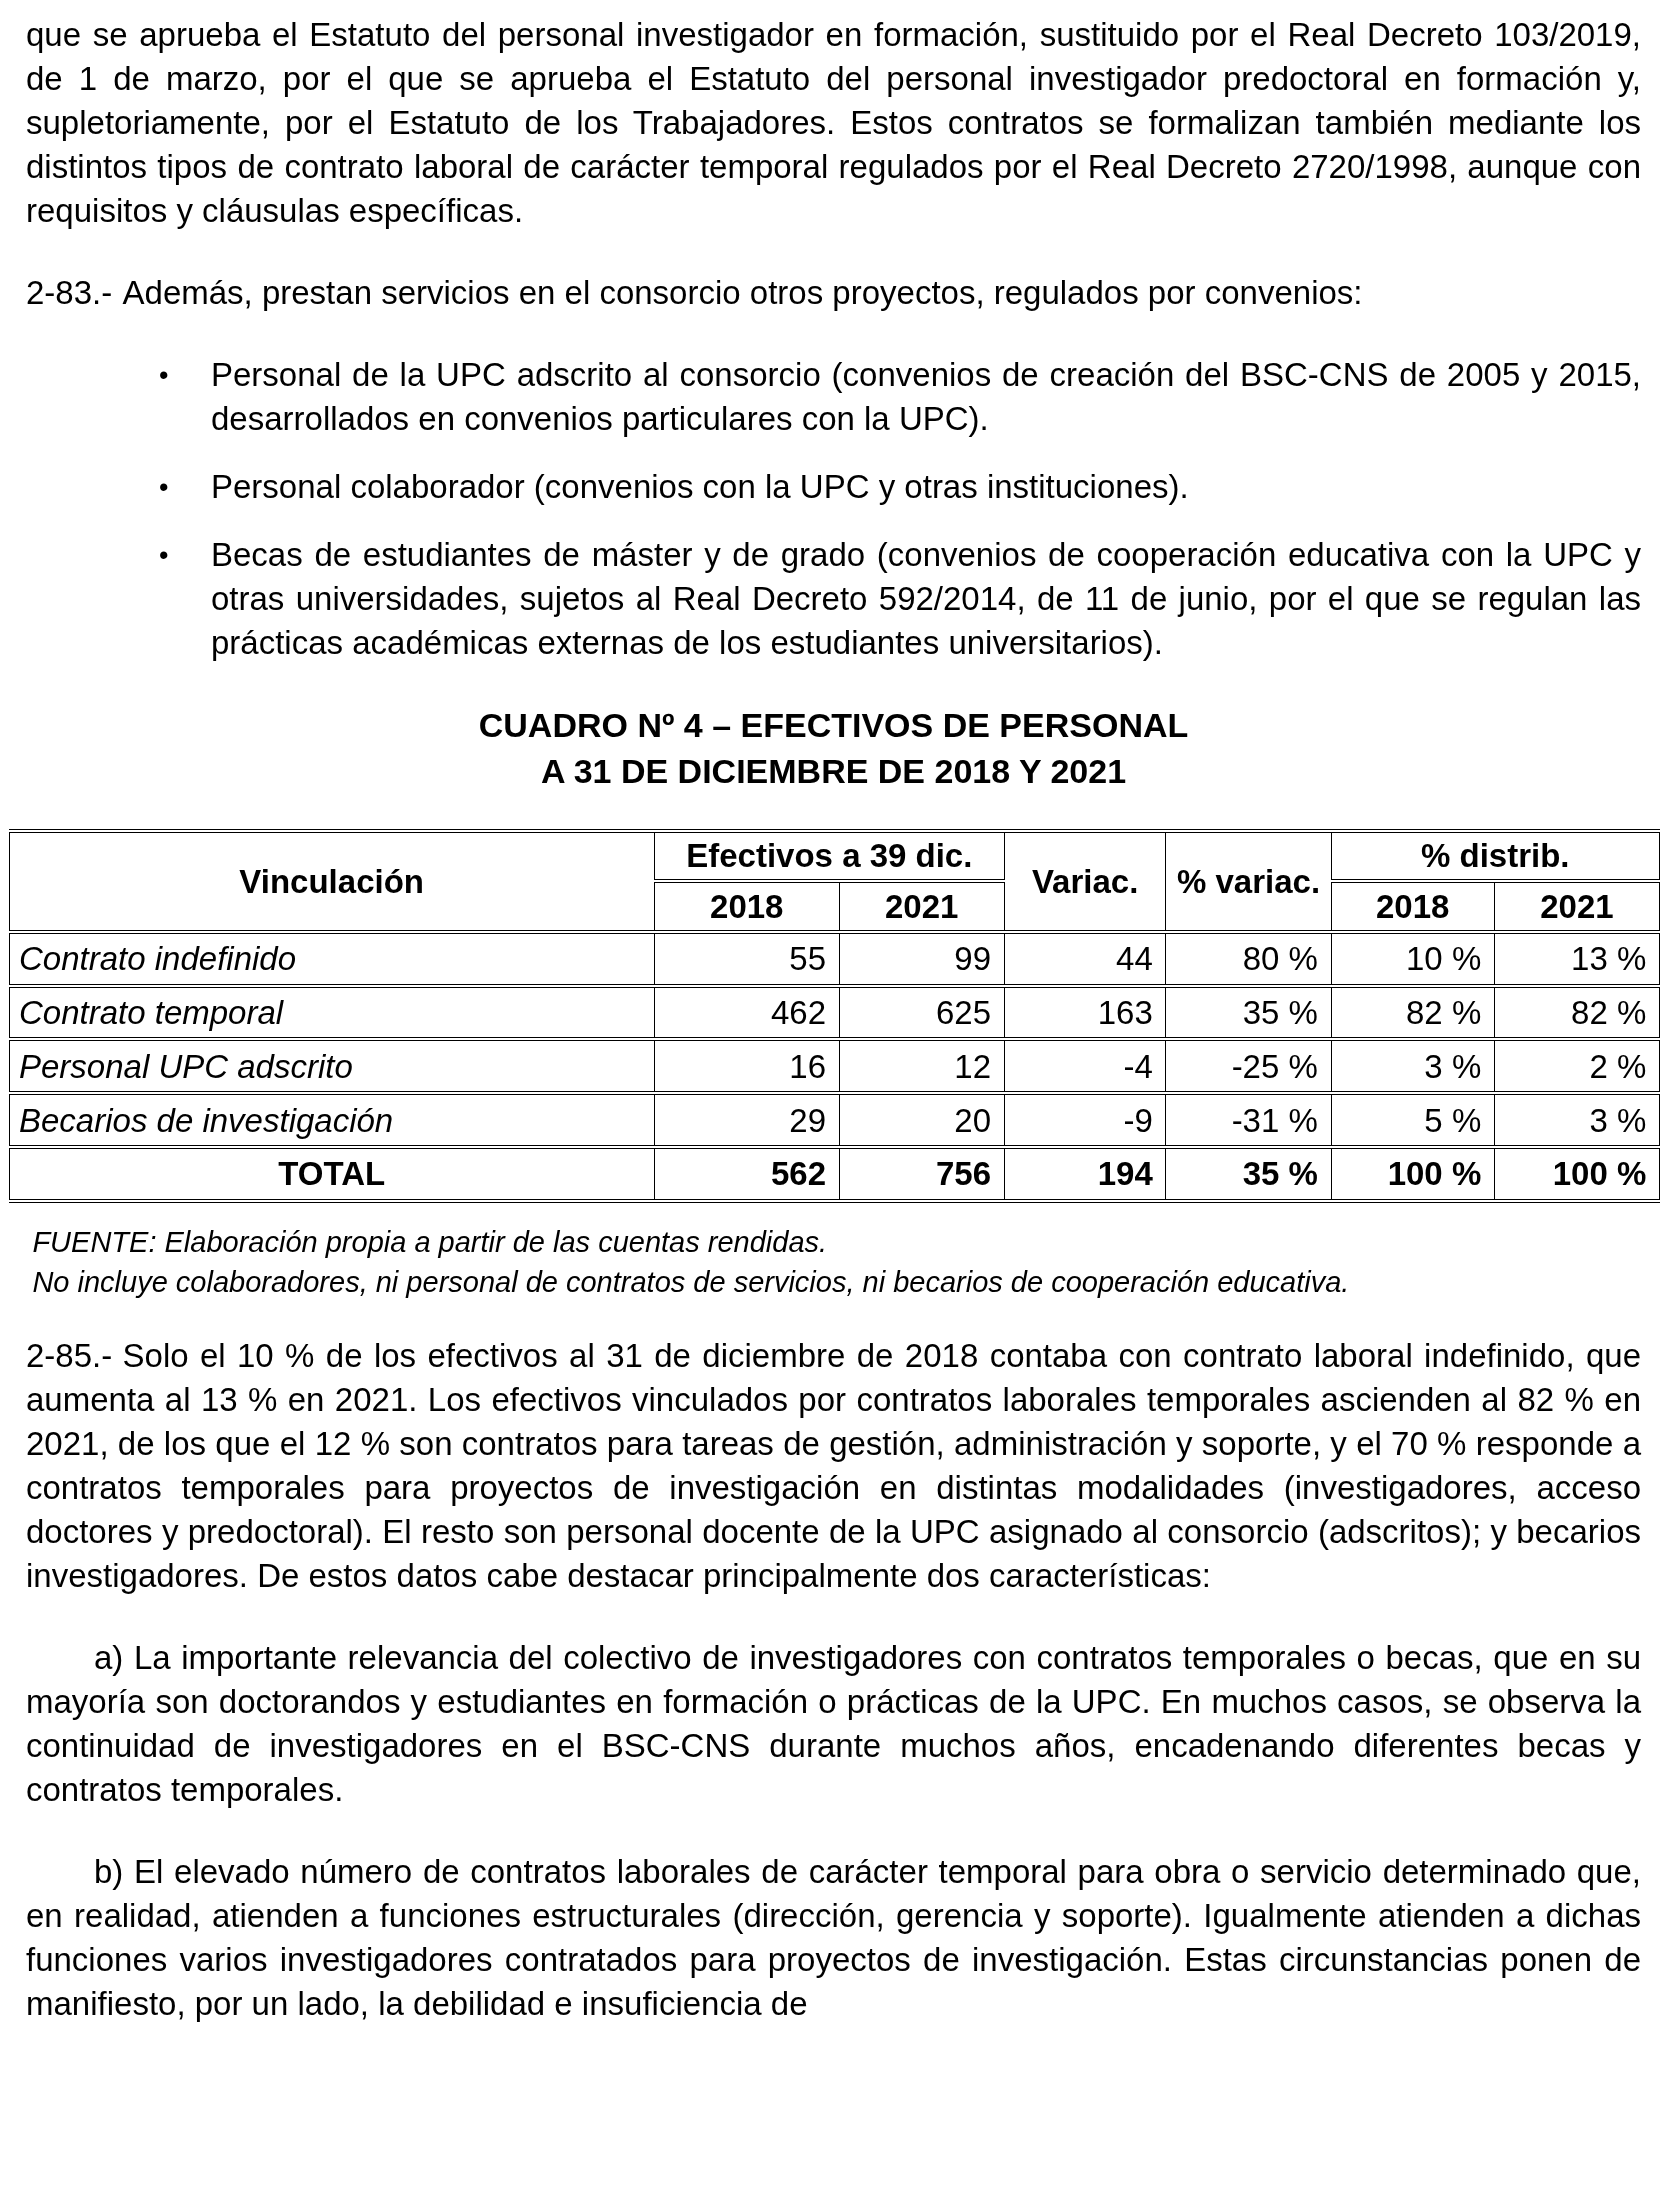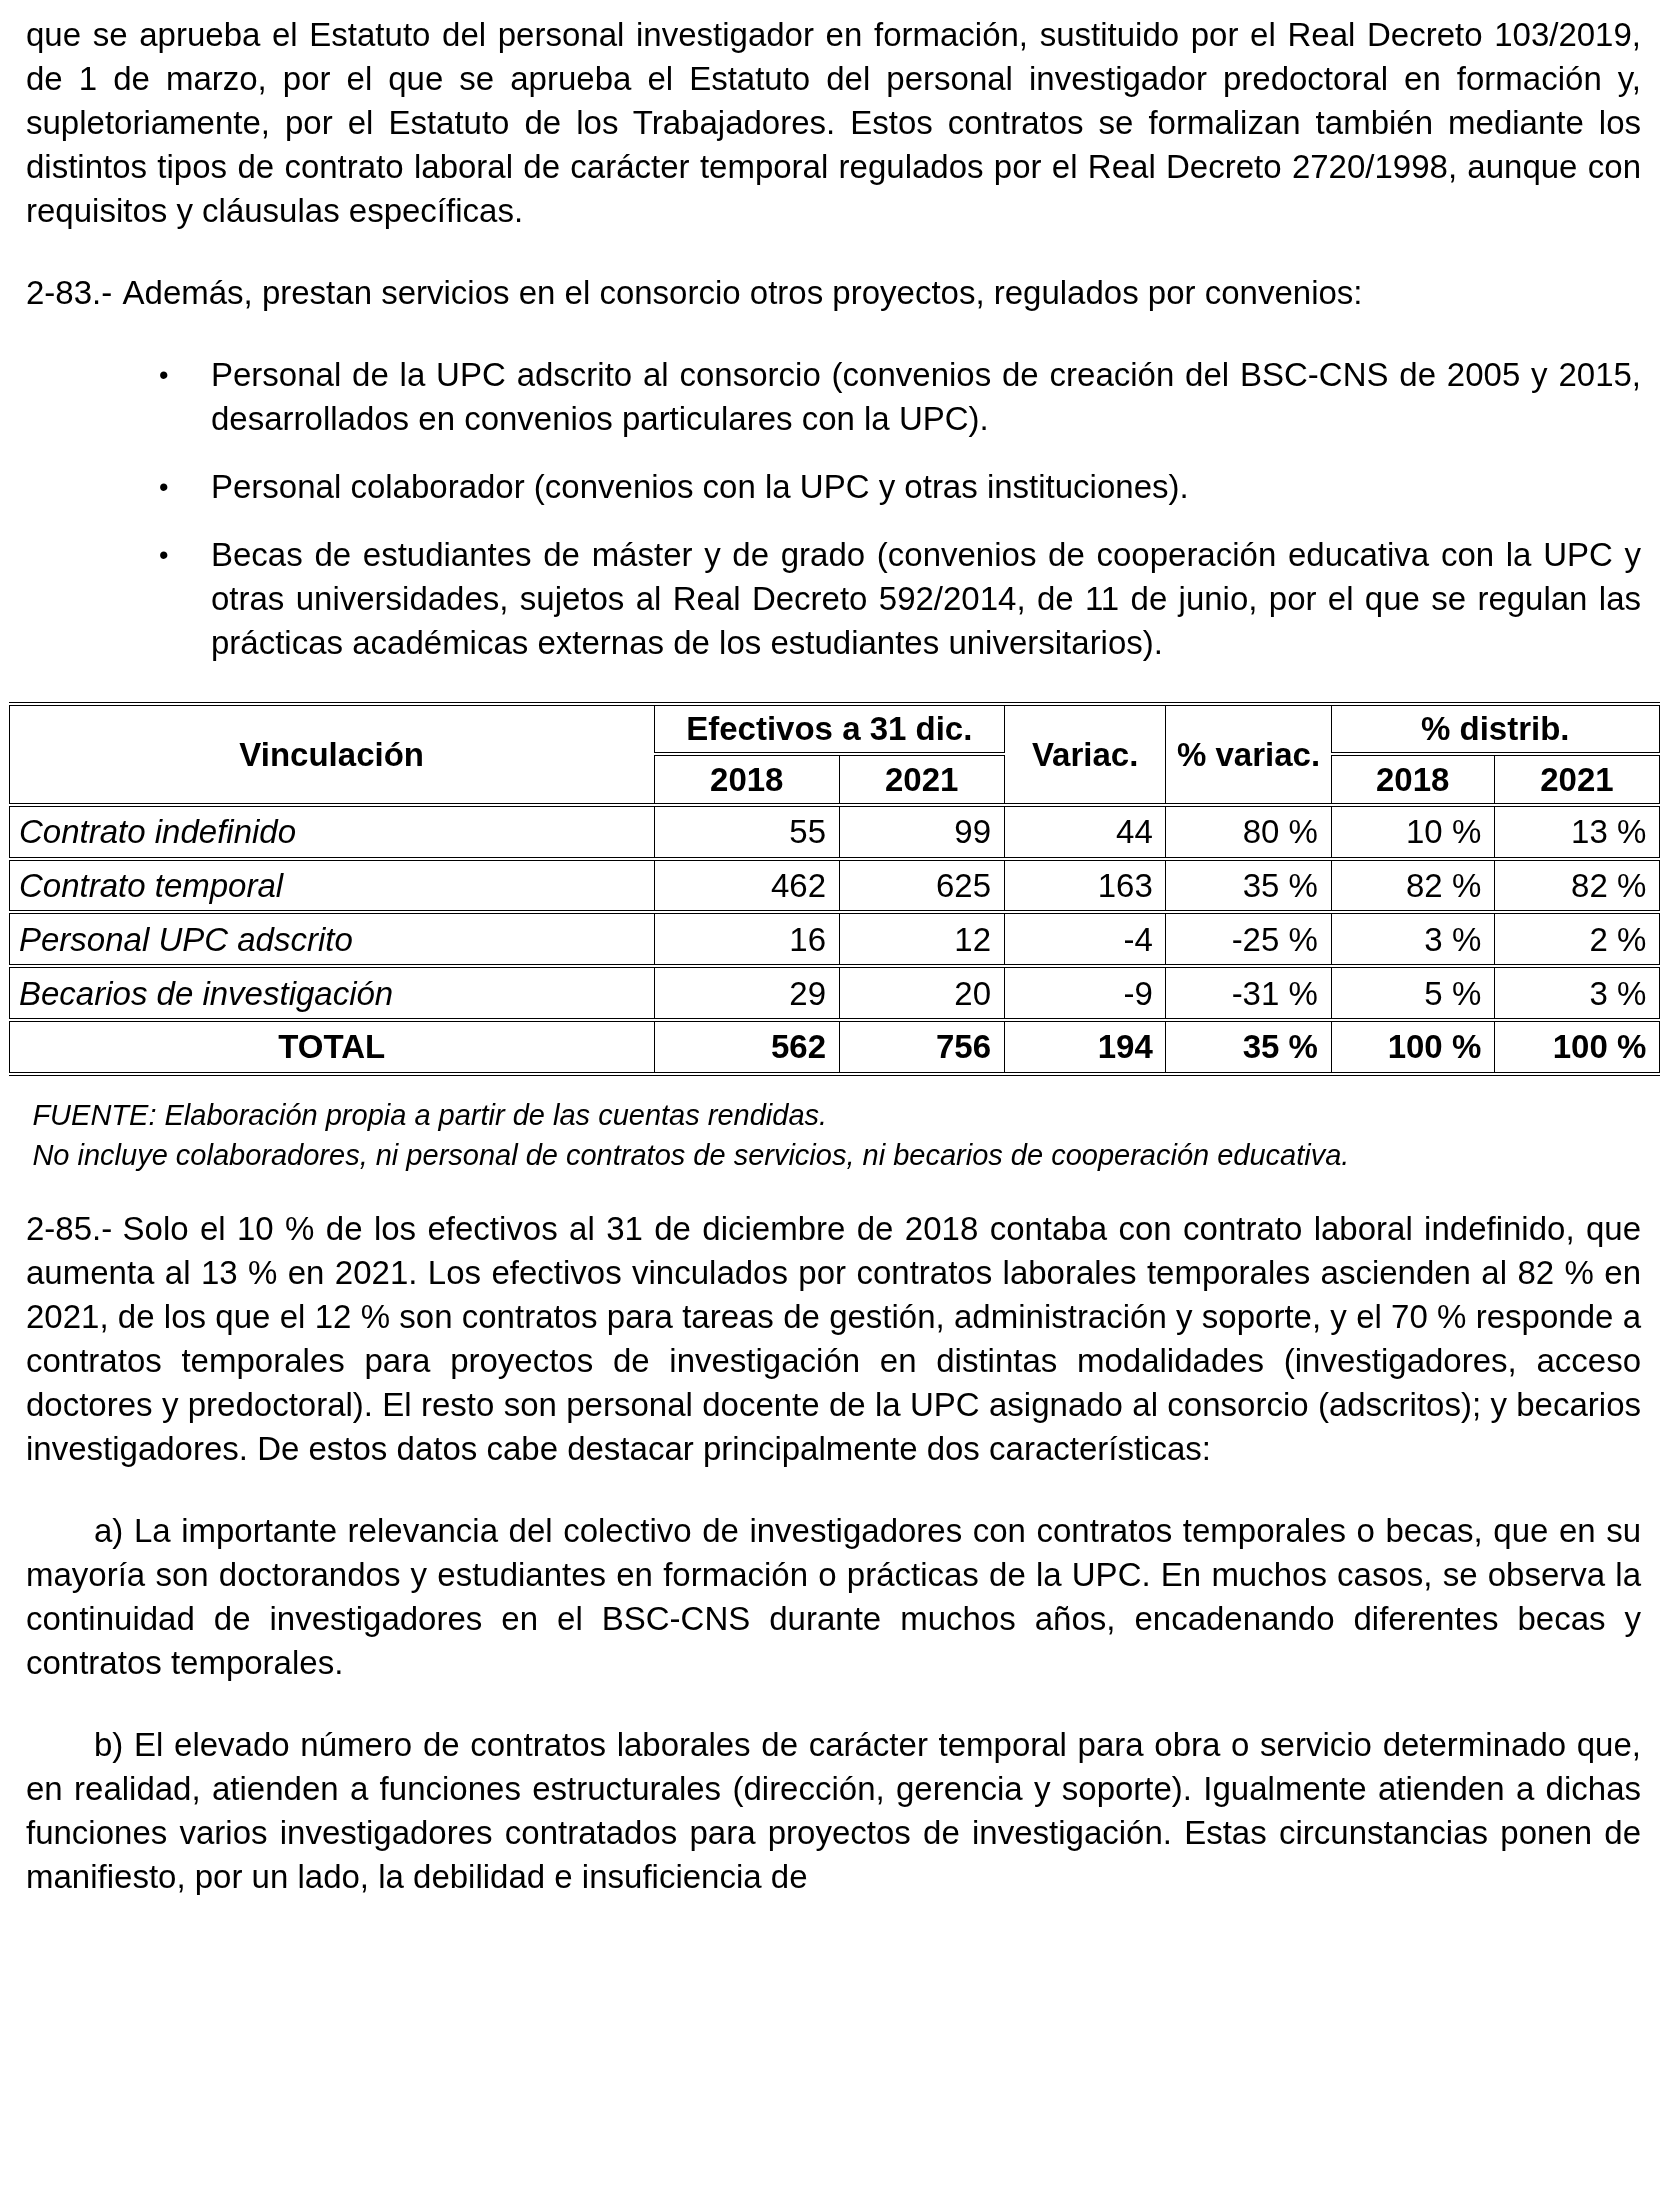--- a/index.html
+++ b/index.html
@@ -61,36 +61,40 @@
       <span class="bullet-glyph">•</span>
       <div class="bullet-text">Personal colaborador (convenios con la UPC y otras instituciones).</div>
     </div>
     <div class="bullet-item last">
       <span class="bullet-glyph">•</span>
       <div class="bullet-text">Becas de estudiantes de máster y de grado (convenios de cooperación educativa con la UPC y otras universidades, sujetos al Real Decreto 592/2014, de 11 de junio, por el que se regulan las prácticas académicas externas de los estudiantes universitarios).</div>
     </div>
   </div>
 
 
+  <div class="cuadro-title">
+    <div>CUADRO Nº 4 – EFECTIVOS DE PERSONAL</div>
+    <div>A 31 DE DICIEMBRE DE 2018 Y 2021</div>
+  </div>
 
   <div class="table-wrap">
     <table class="personnel">
       <colgroup>
         <col class="c-vinc">
           <col class="c-e18">
           <col class="c-e21">
           <col class="c-var">
         <col class="c-pvar">
           <col class="c-d18">
           <col class="c-d21">
       </colgroup>
       <thead>
         <tr>
           <th rowspan="2">Vinculación</th>
-          <th colspan="2">Efectivos a 31 dic.</th>
+          <th colspan="2">Efectivos a 39 dic.</th>
           <th rowspan="2">Variac.</th>
           <th rowspan="2">% variac.</th>
           <th colspan="2">% distrib.</th>
         </tr>
         <tr>
           <th>2018</th>
           <th>2021</th>
           <th>2018</th>
           <th>2021</th>
         </tr>

